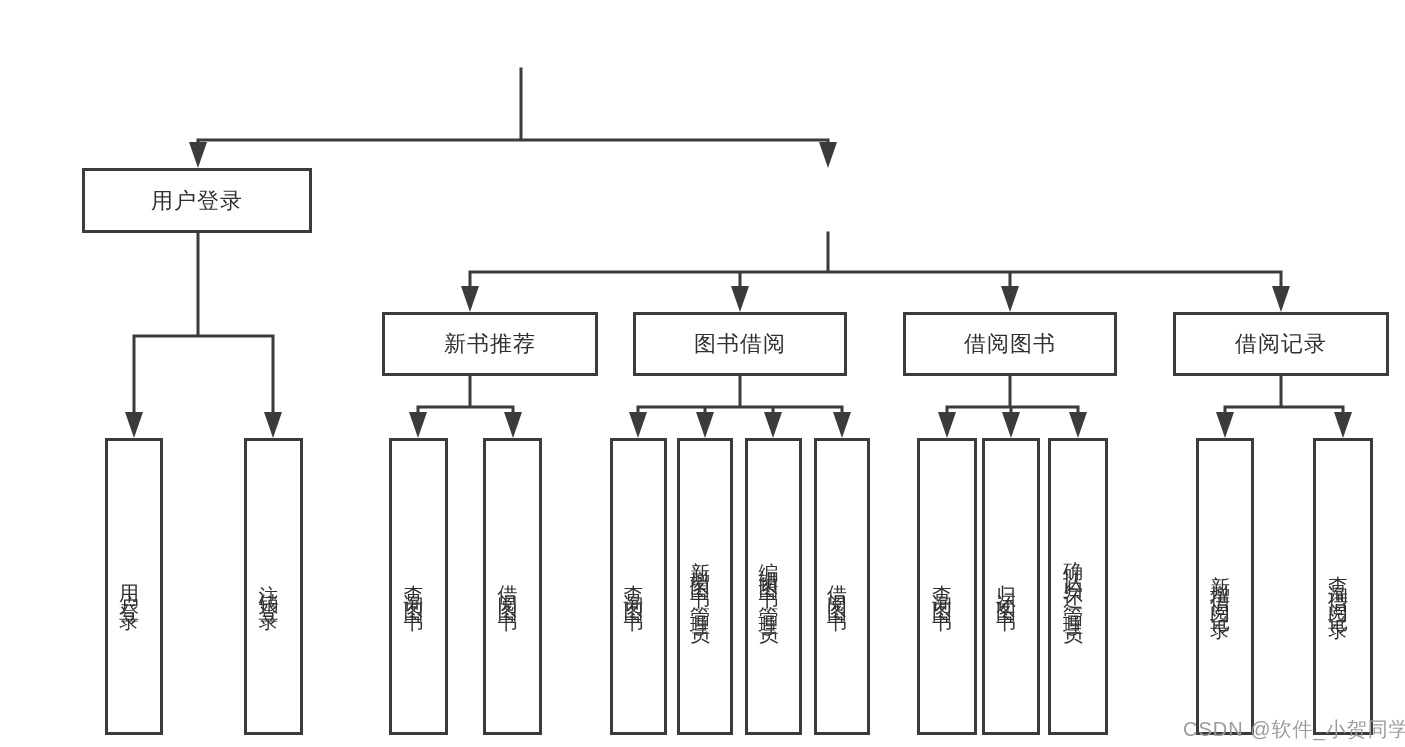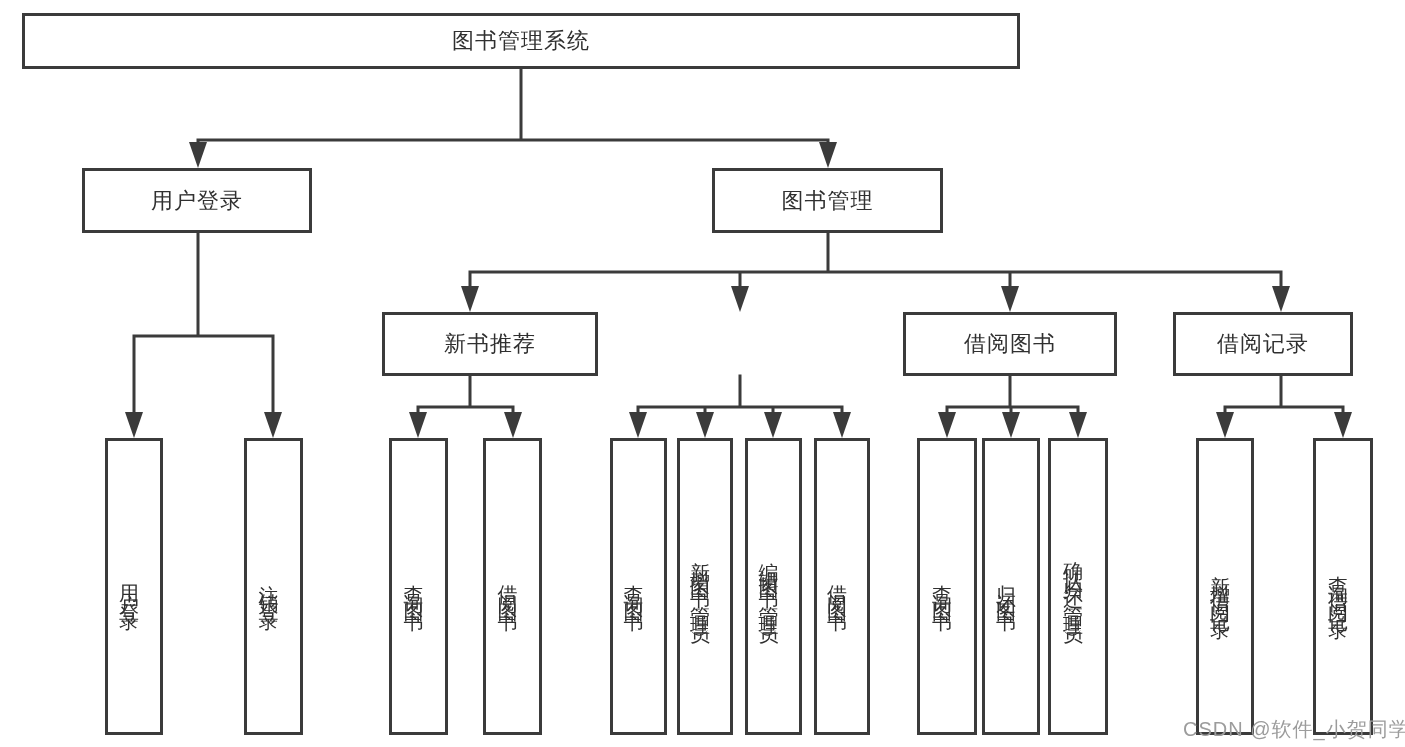--- a/index.html
+++ b/index.html
@@ -81,28 +81,27 @@
       <polygon points="764,412 782,412 773,438"></polygon>
       <polygon points="833,412 851,412 842,438"></polygon>
       <polygon points="938,412 956,412 947,438"></polygon>
       <polygon points="1002,412 1020,412 1011,438"></polygon>
       <polygon points="1069,412 1087,412 1078,438"></polygon>
       <polygon points="1216,412 1234,412 1225,438"></polygon>
       <polygon points="1334,412 1352,412 1343,438"></polygon>
     </g>
   </svg>
 
-  <div class="box" style="left:22px; top:13px; width:998px; height:56px;">图书管理系统</div>
 
   <div class="box" style="left:82px; top:168px; width:230px; height:65px;">用户登录</div>
-  <div class="box" style="left:712px; top:168px; width:231px; height:65px;">图书管理</div>
 
   <div class="box" style="left:382px; top:312px; width:216px; height:64px;">新书推荐</div>
+  <div class="box" style="left:633px; top:312px; width:214px; height:64px;">图书借阅</div>
   <div class="box" style="left:903px; top:312px; width:214px; height:64px;">借阅图书</div>
-  <div class="box" style="left:1173px; top:312px; width:180px; height:64px;">借阅记录</div>
+  <div class="box" style="left:1173px; top:312px; width:216px; height:64px;">借阅记录</div>
 
   <div class="box vbox" style="left:105px; top:438px; width:58px; height:297px;">用户登录</div>
   <div class="box vbox" style="left:244px; top:438px; width:59px; height:297px;">注销登录</div>
 
   <div class="box vbox" style="left:389px; top:438px; width:59px; height:297px;">查询图书</div>
   <div class="box vbox" style="left:483px; top:438px; width:59px; height:297px;">借阅图书</div>
 
   <div class="box vbox" style="left:610px; top:438px; width:57px; height:297px;">查询图书</div>
   <div class="box vbox" style="left:677px; top:438px; width:56px; height:297px;">新增图书（管理员）</div>
   <div class="box vbox" style="left:745px; top:438px; width:57px; height:297px;">编辑图书（管理员）</div>

